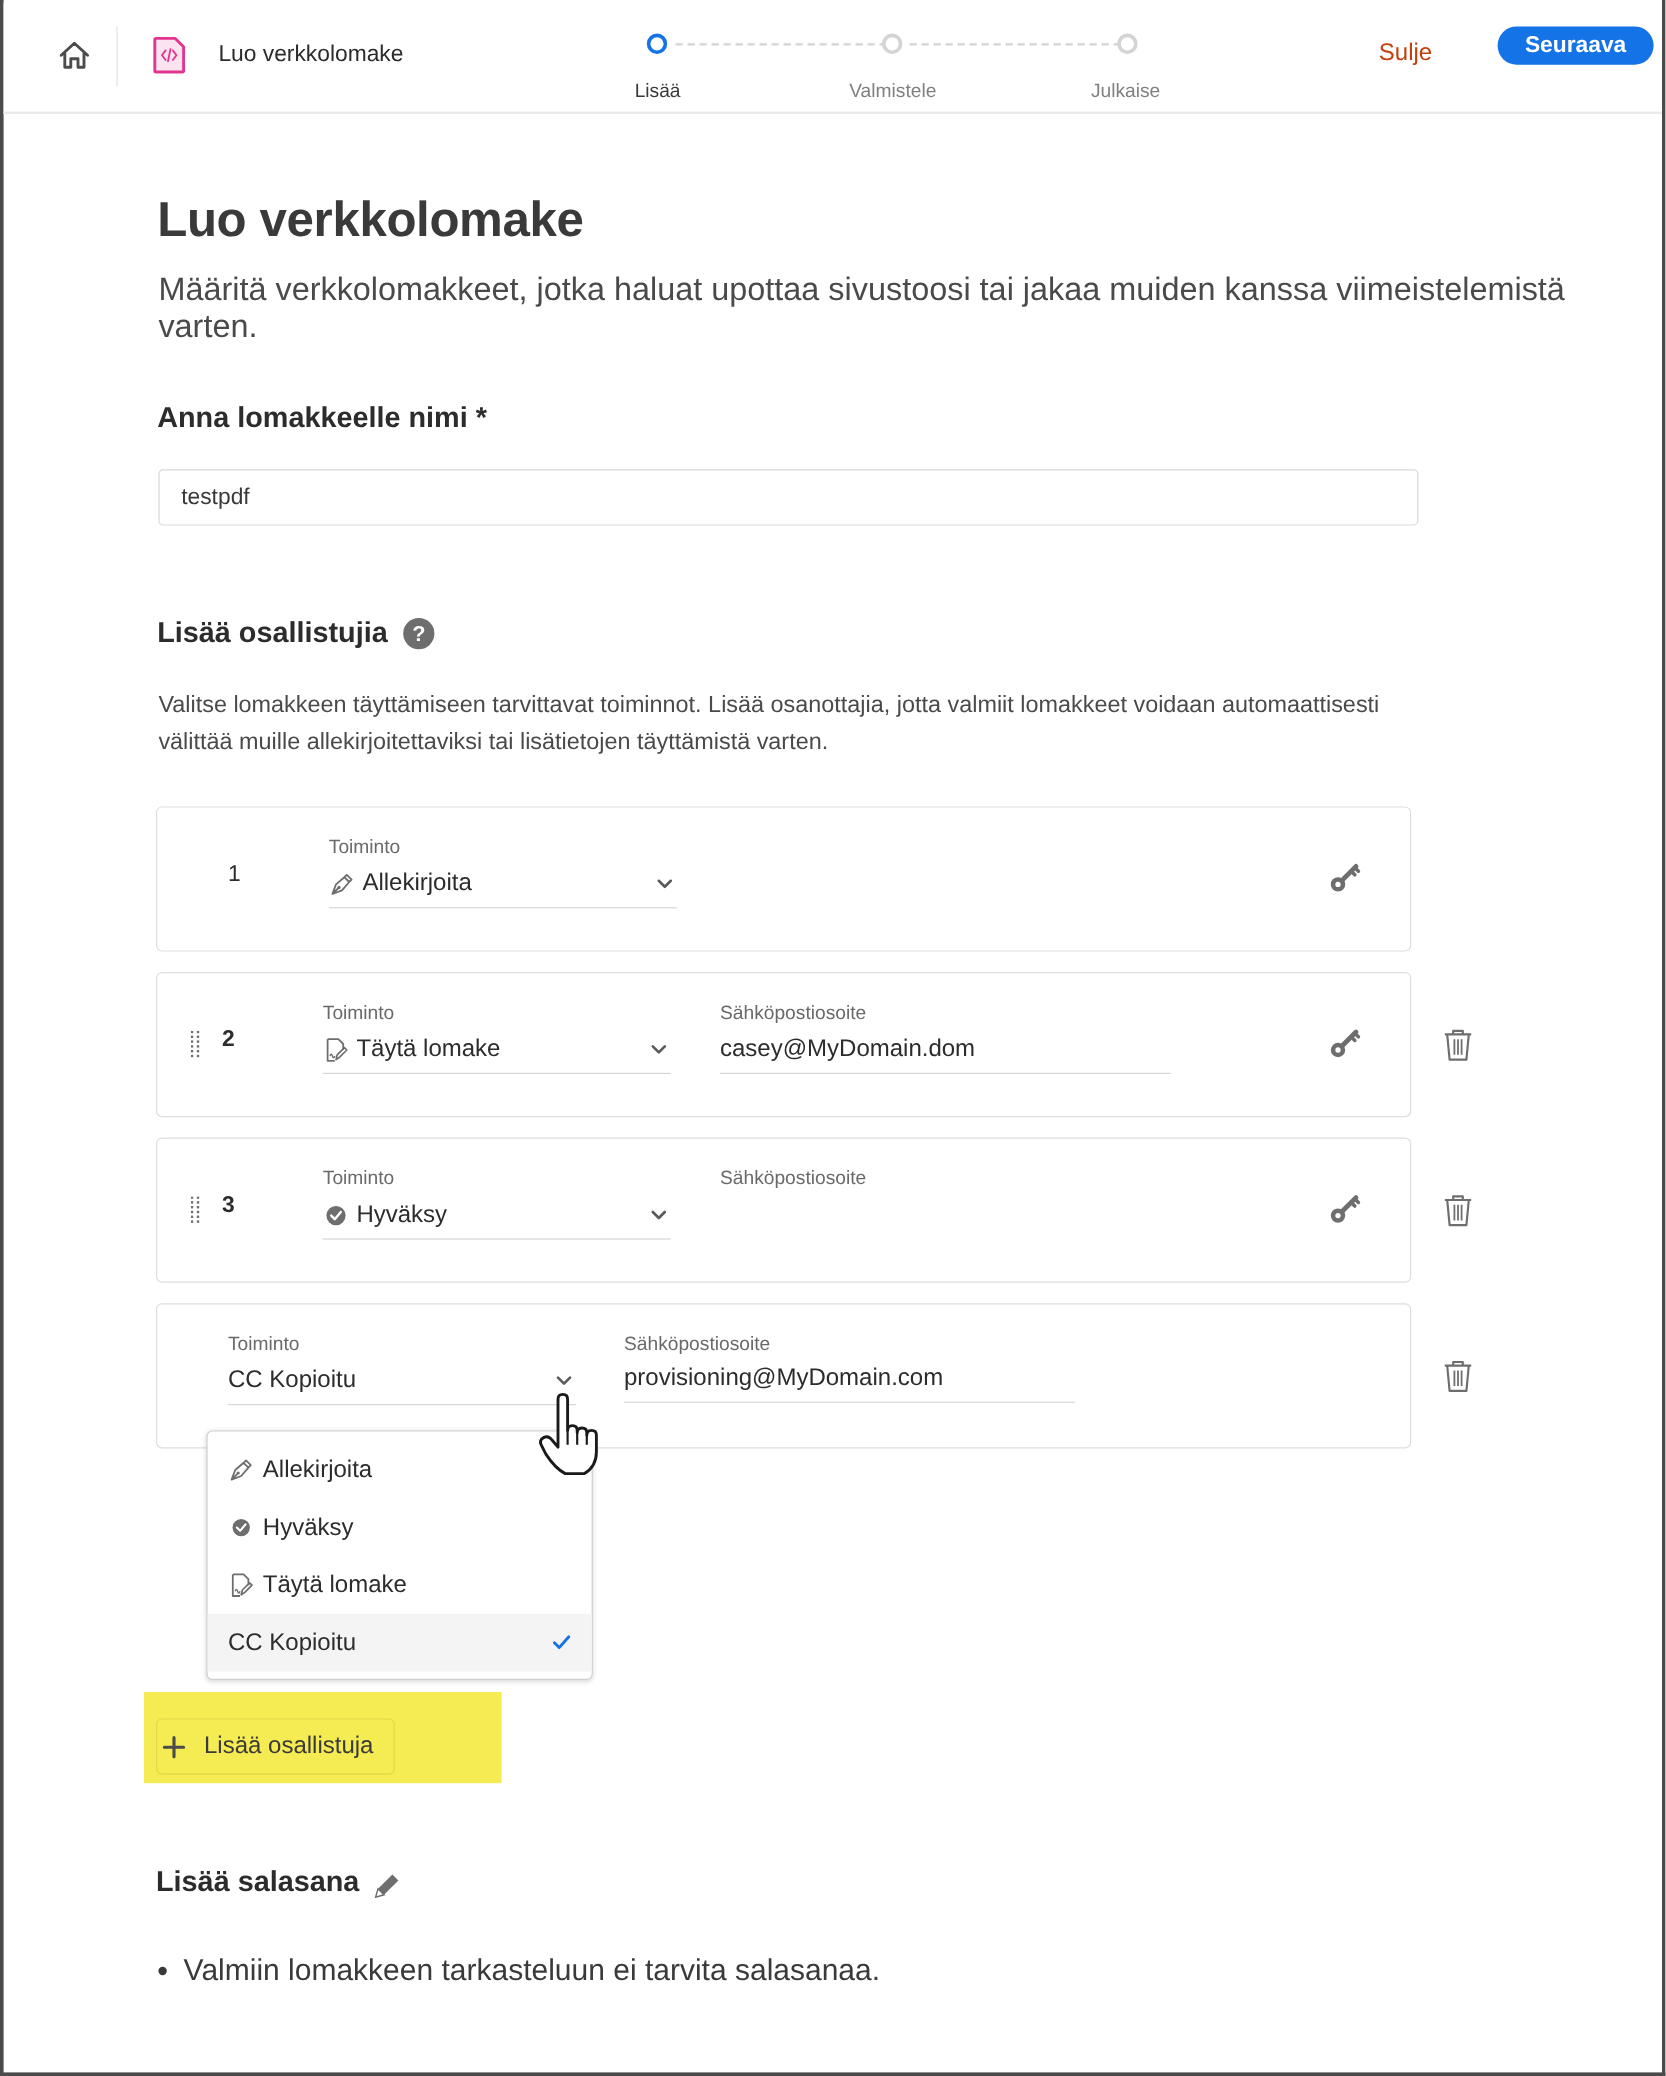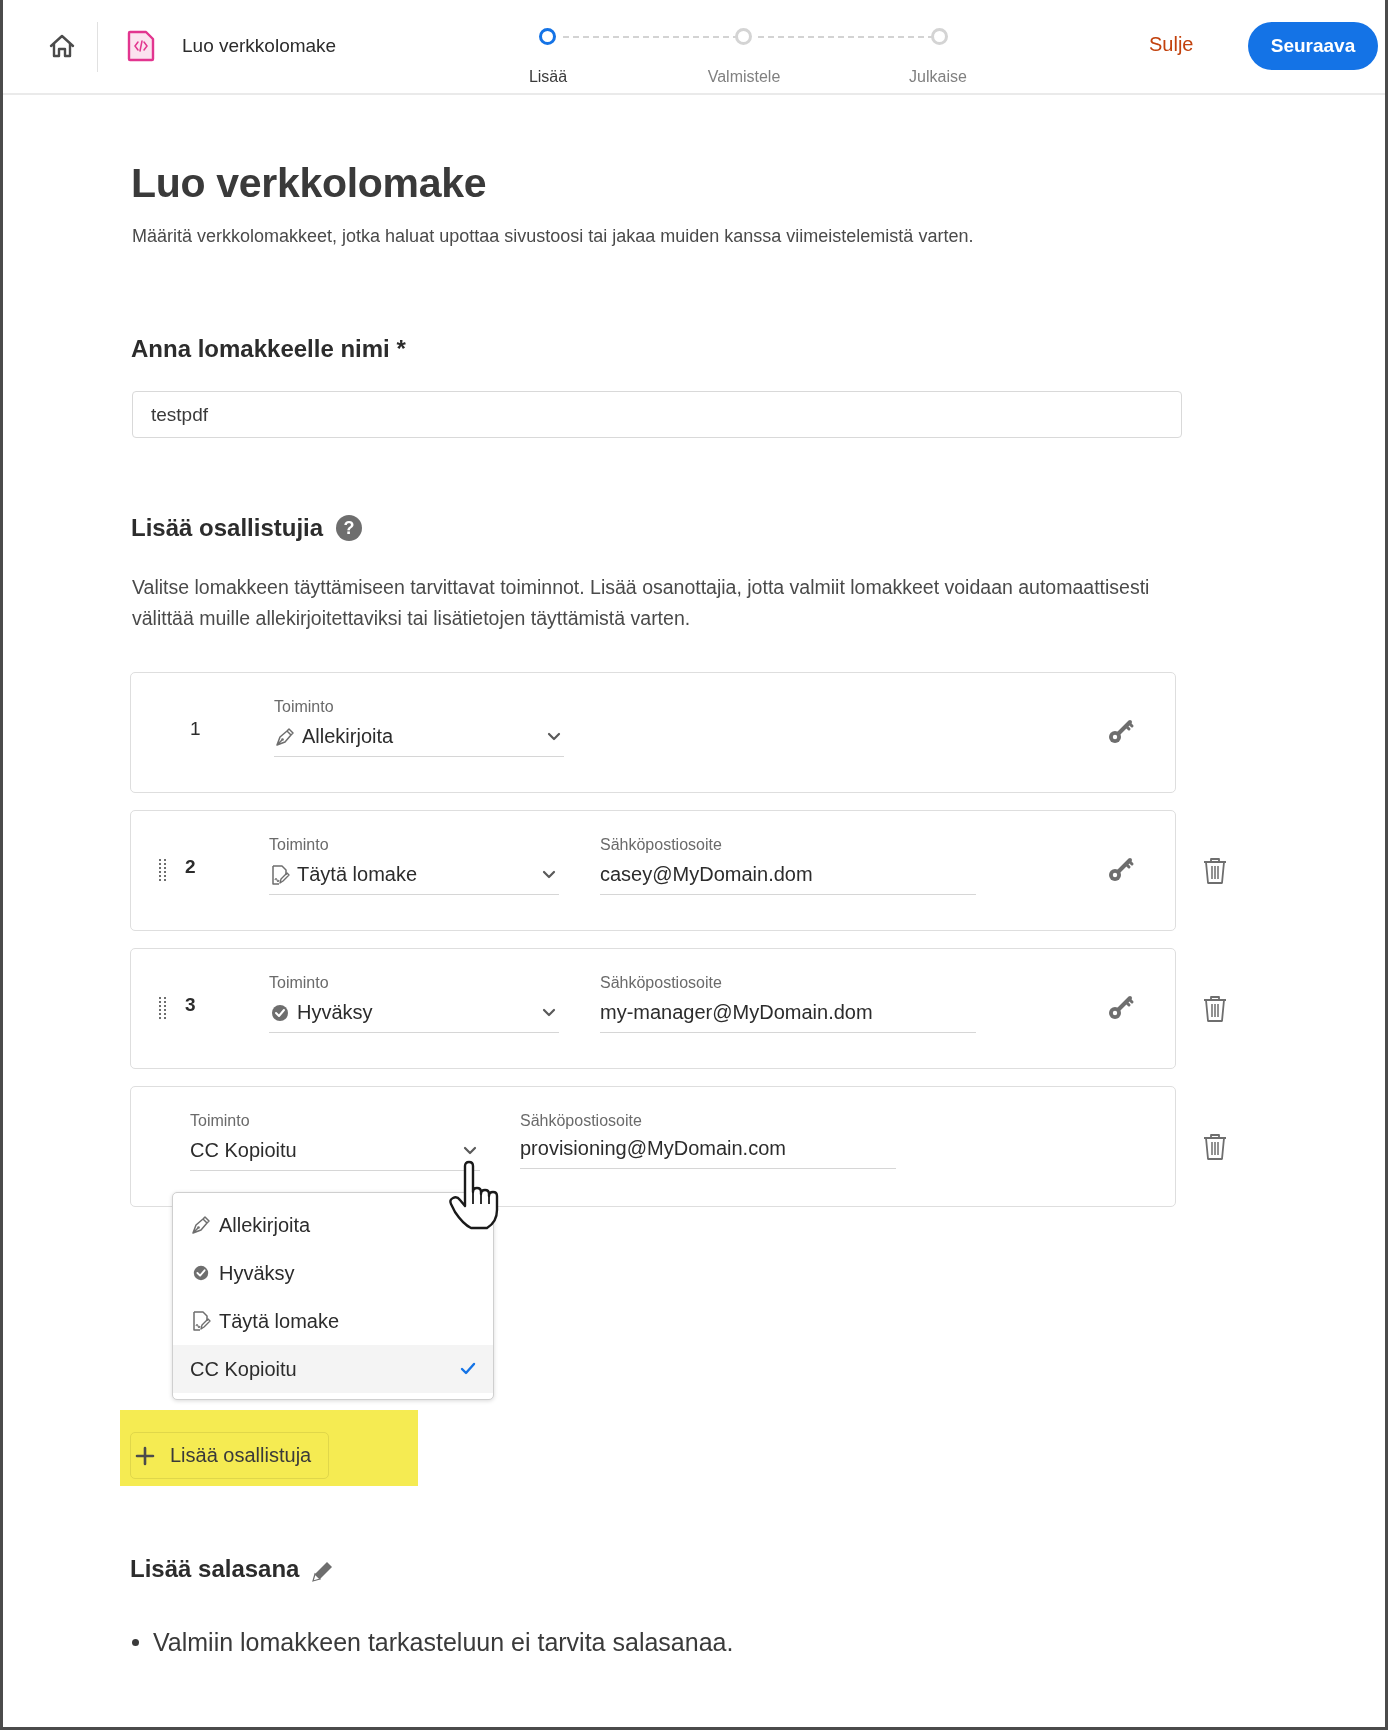--- a/index.html
+++ b/index.html
@@ -19,25 +19,25 @@
   .app-title { position: absolute; left: 179px; top: 35px; font-size: 19px; color: #2c2c2c; }
 
   .stepper { position: absolute; top: 28px; left: 0; width: 1382px; height: 50px; }
   .step-line { position: absolute; top: 8px; height: 0; border-top: 2px dashed #d3d3d3; }
   .step-dot { position: absolute; top: 0; width: 17px; height: 17px; border-radius: 50%; border: 3px solid #d4d4d4; background: #fff; }
   .step-dot.active { border-color: #1473e6; }
   .step-label { position: absolute; top: 40px; font-size: 16px; color: #808080; transform: translateX(-50%); white-space: nowrap; }
   .step-label.active { color: #3a3a3a; }
 
   .close-link { position: absolute; left: 1146px; top: 33px; font-size: 20px; font-weight: normal; color: #c2410c; cursor: pointer; }
-  .next-btn { position: absolute; left: 1245px; top: 22px; width: 130px; height: 48px; border-radius: 24px; background: #1473e6; color: #fff; font-size: 19px; font-weight: bold; border: none; display:flex; align-items:center; justify-content:center; cursor: pointer; }
+  .next-btn { position: absolute; left: 1245px; top: 22px; width: 130px; height: 32px; border-radius: 24px; background: #1473e6; color: #fff; font-size: 19px; font-weight: bold; border: none; display:flex; align-items:center; justify-content:center; cursor: pointer; }
 
   
   .h1 { position: absolute; left: 131px; top: 160px; font-size: 41px; font-weight: bold; color: #3a3a3a; letter-spacing: -0.3px; }
-  .subtitle { position: absolute; left: 132px; top: 226px; font-size: 18px; color: #4a4a4a; }
+  .subtitle { position: absolute; left: 132px; top: 226px; font-size: 27px; color: #4a4a4a; }
 
   .h2 { position: absolute; font-size: 24px; font-weight: bold; color: #2c2c2c; }
   .name-input { position: absolute; left: 132px; top: 391px; width: 1050px; height: 47px; border: 1px solid #d9d9d9; border-radius: 4px; padding: 0 18px; font-size: 19px; color: #3a3a3a; font-family: "Liberation Sans", sans-serif; background: #fff; }
 
   .help-icon { position: absolute; left: 336px; top: 515px; width: 26px; height: 26px; border-radius: 50%; background: #6e6e6e; color: #fff; font-weight: bold; font-size: 18px; display:flex; align-items:center; justify-content:center; cursor: pointer; }
 
   .para { position: absolute; left: 132px; top: 572px; width: 1080px; font-size: 19.5px; line-height: 31px; color: #4a4a4a; }
 
   .card { position: absolute; left: 130px; width: 1046px; height: 121px; border: 1px solid #dedede; border-radius: 5px; background: #fff; }
   .drag-handle { position: absolute; left: 28px; top: 48px; width: 8px; height: 24px; cursor: grab; }
@@ -210,21 +210,20 @@
           <circle cx="10" cy="10" r="8" fill="#6e6e6e"></circle>
           <path d="M6 10 L9 13 L14 7" fill="none" stroke="#fff" stroke-width="2" stroke-linecap="round" stroke-linejoin="round"></path>
         </svg>
     </span>
     <span class="val">Hyväksy</span>
     <svg class="chev" viewBox="0 0 16 16">
         <path d="M3 5 L8 10 L13 5" fill="none" stroke="#5a5a5a" stroke-width="2.2" stroke-linecap="round" stroke-linejoin="round"></path>
       </svg>
   </div>
   <div class="field-label" style="left:469px;top:25px;">Sähköpostiosoite</div>
-  <div class="email" style="left:469px;top:44px;width:376px;">my-manager@MyDomain.dom</div>
   <svg class="key-icon" viewBox="0 0 30 30">
       <circle cx="9" cy="20" r="6" fill="#6e6e6e"></circle>
       <circle cx="9" cy="20" r="2.2" fill="#fff"></circle>
       <path d="M13 16 L24 5" stroke="#6e6e6e" stroke-width="4" stroke-linecap="round"></path>
       <path d="M20 9 L23 12 M23 6 L26 9" stroke="#6e6e6e" stroke-width="3" stroke-linecap="round"></path>
     </svg>
 </div>
 <svg class="trash" style="top:994px;" viewBox="0 0 26 30">
     <path d="M2 6 H24 M9 6 V3 H17 V6 M4 6 L6 27 H20 L22 6" fill="none" stroke="#6e6e6e" stroke-width="1.8" stroke-linejoin="round"></path>
     <path d="M10 10 V23 M13 10 V23 M16 10 V23" stroke="#6e6e6e" stroke-width="1.5"></path>

